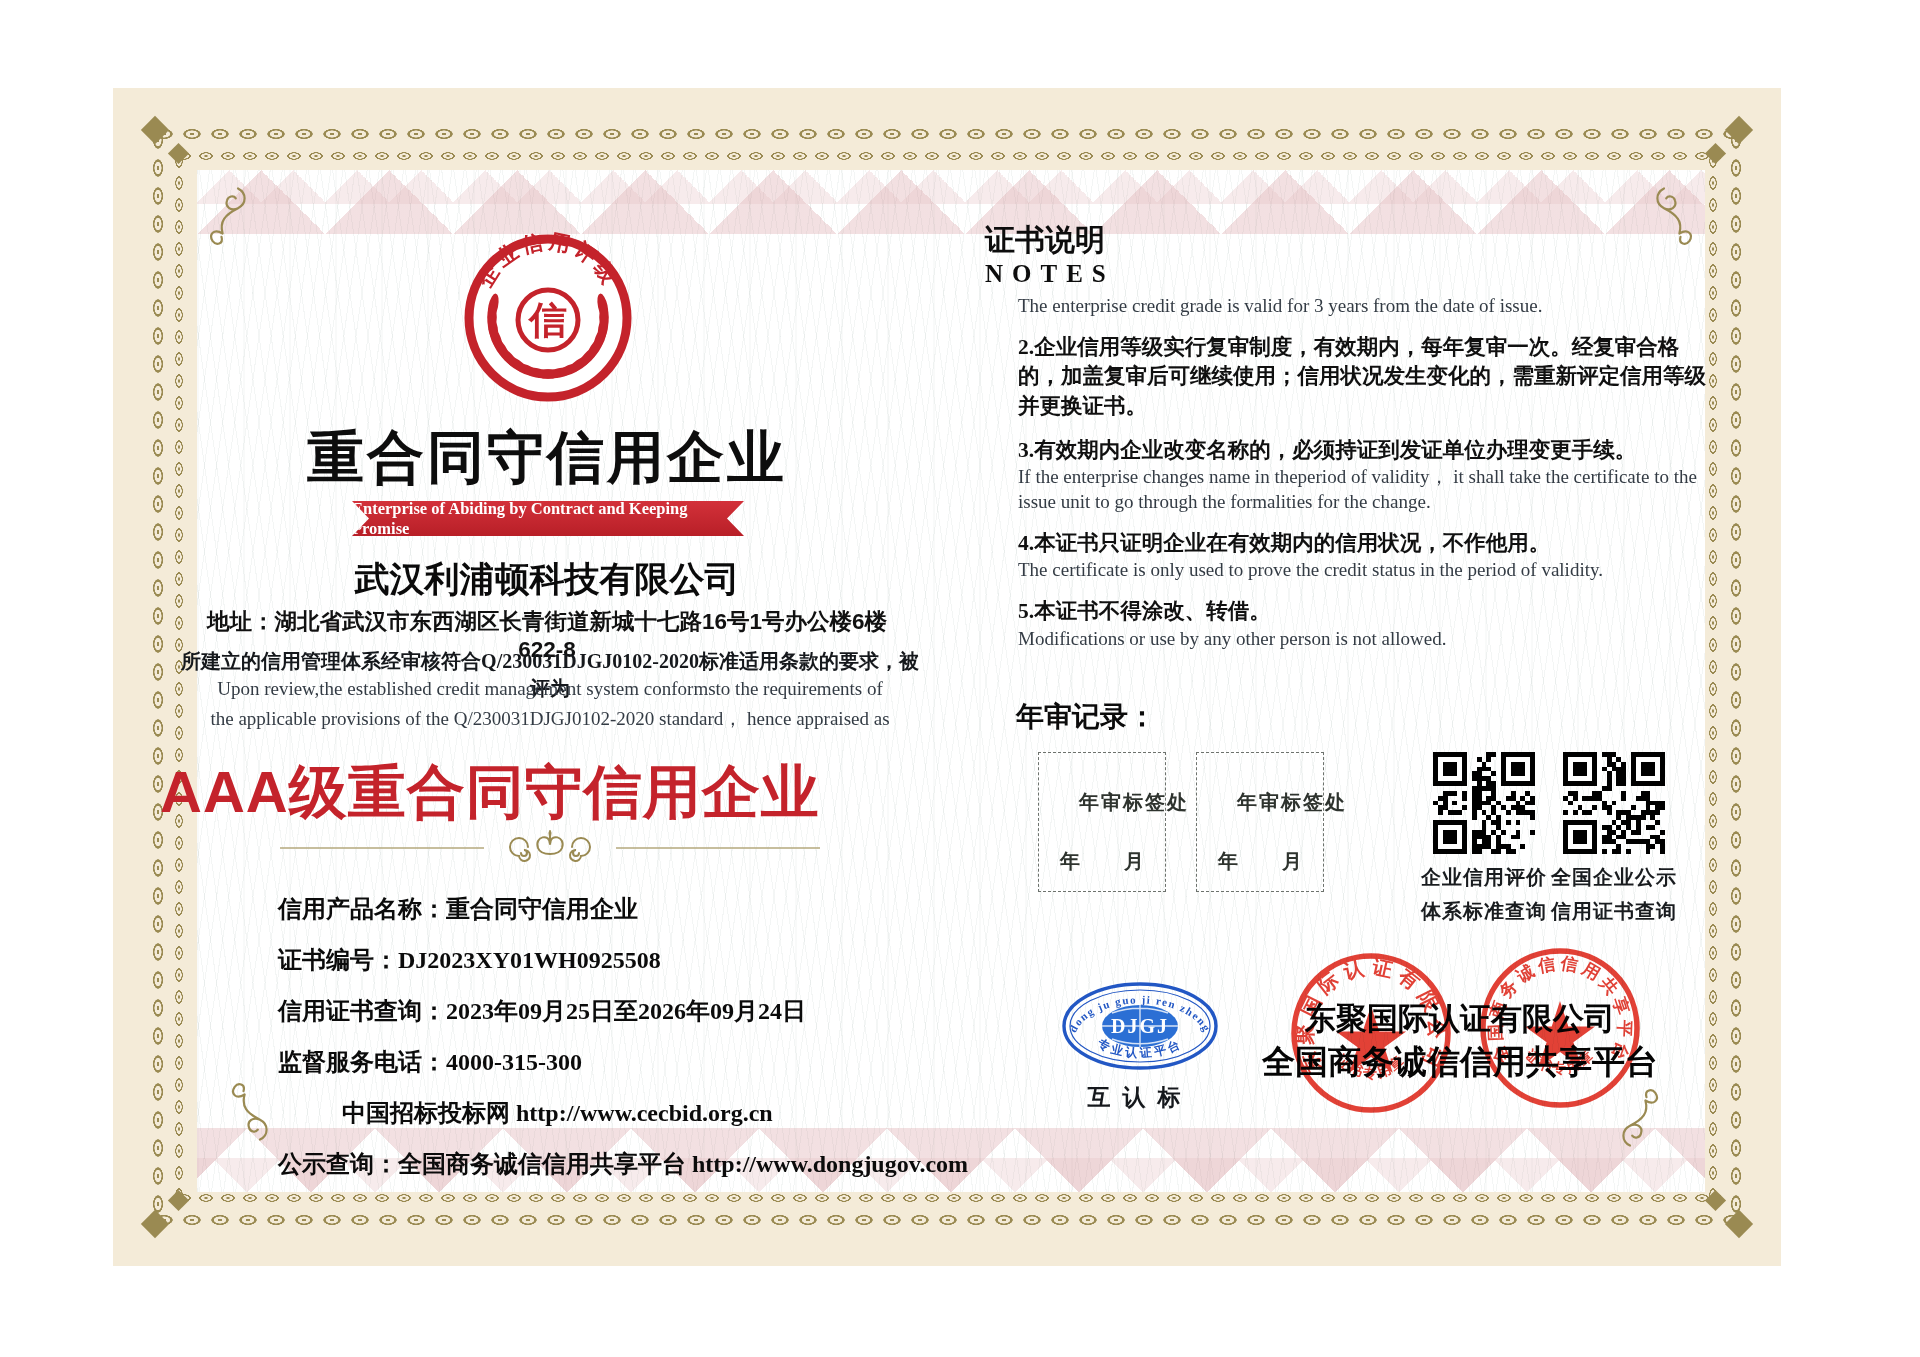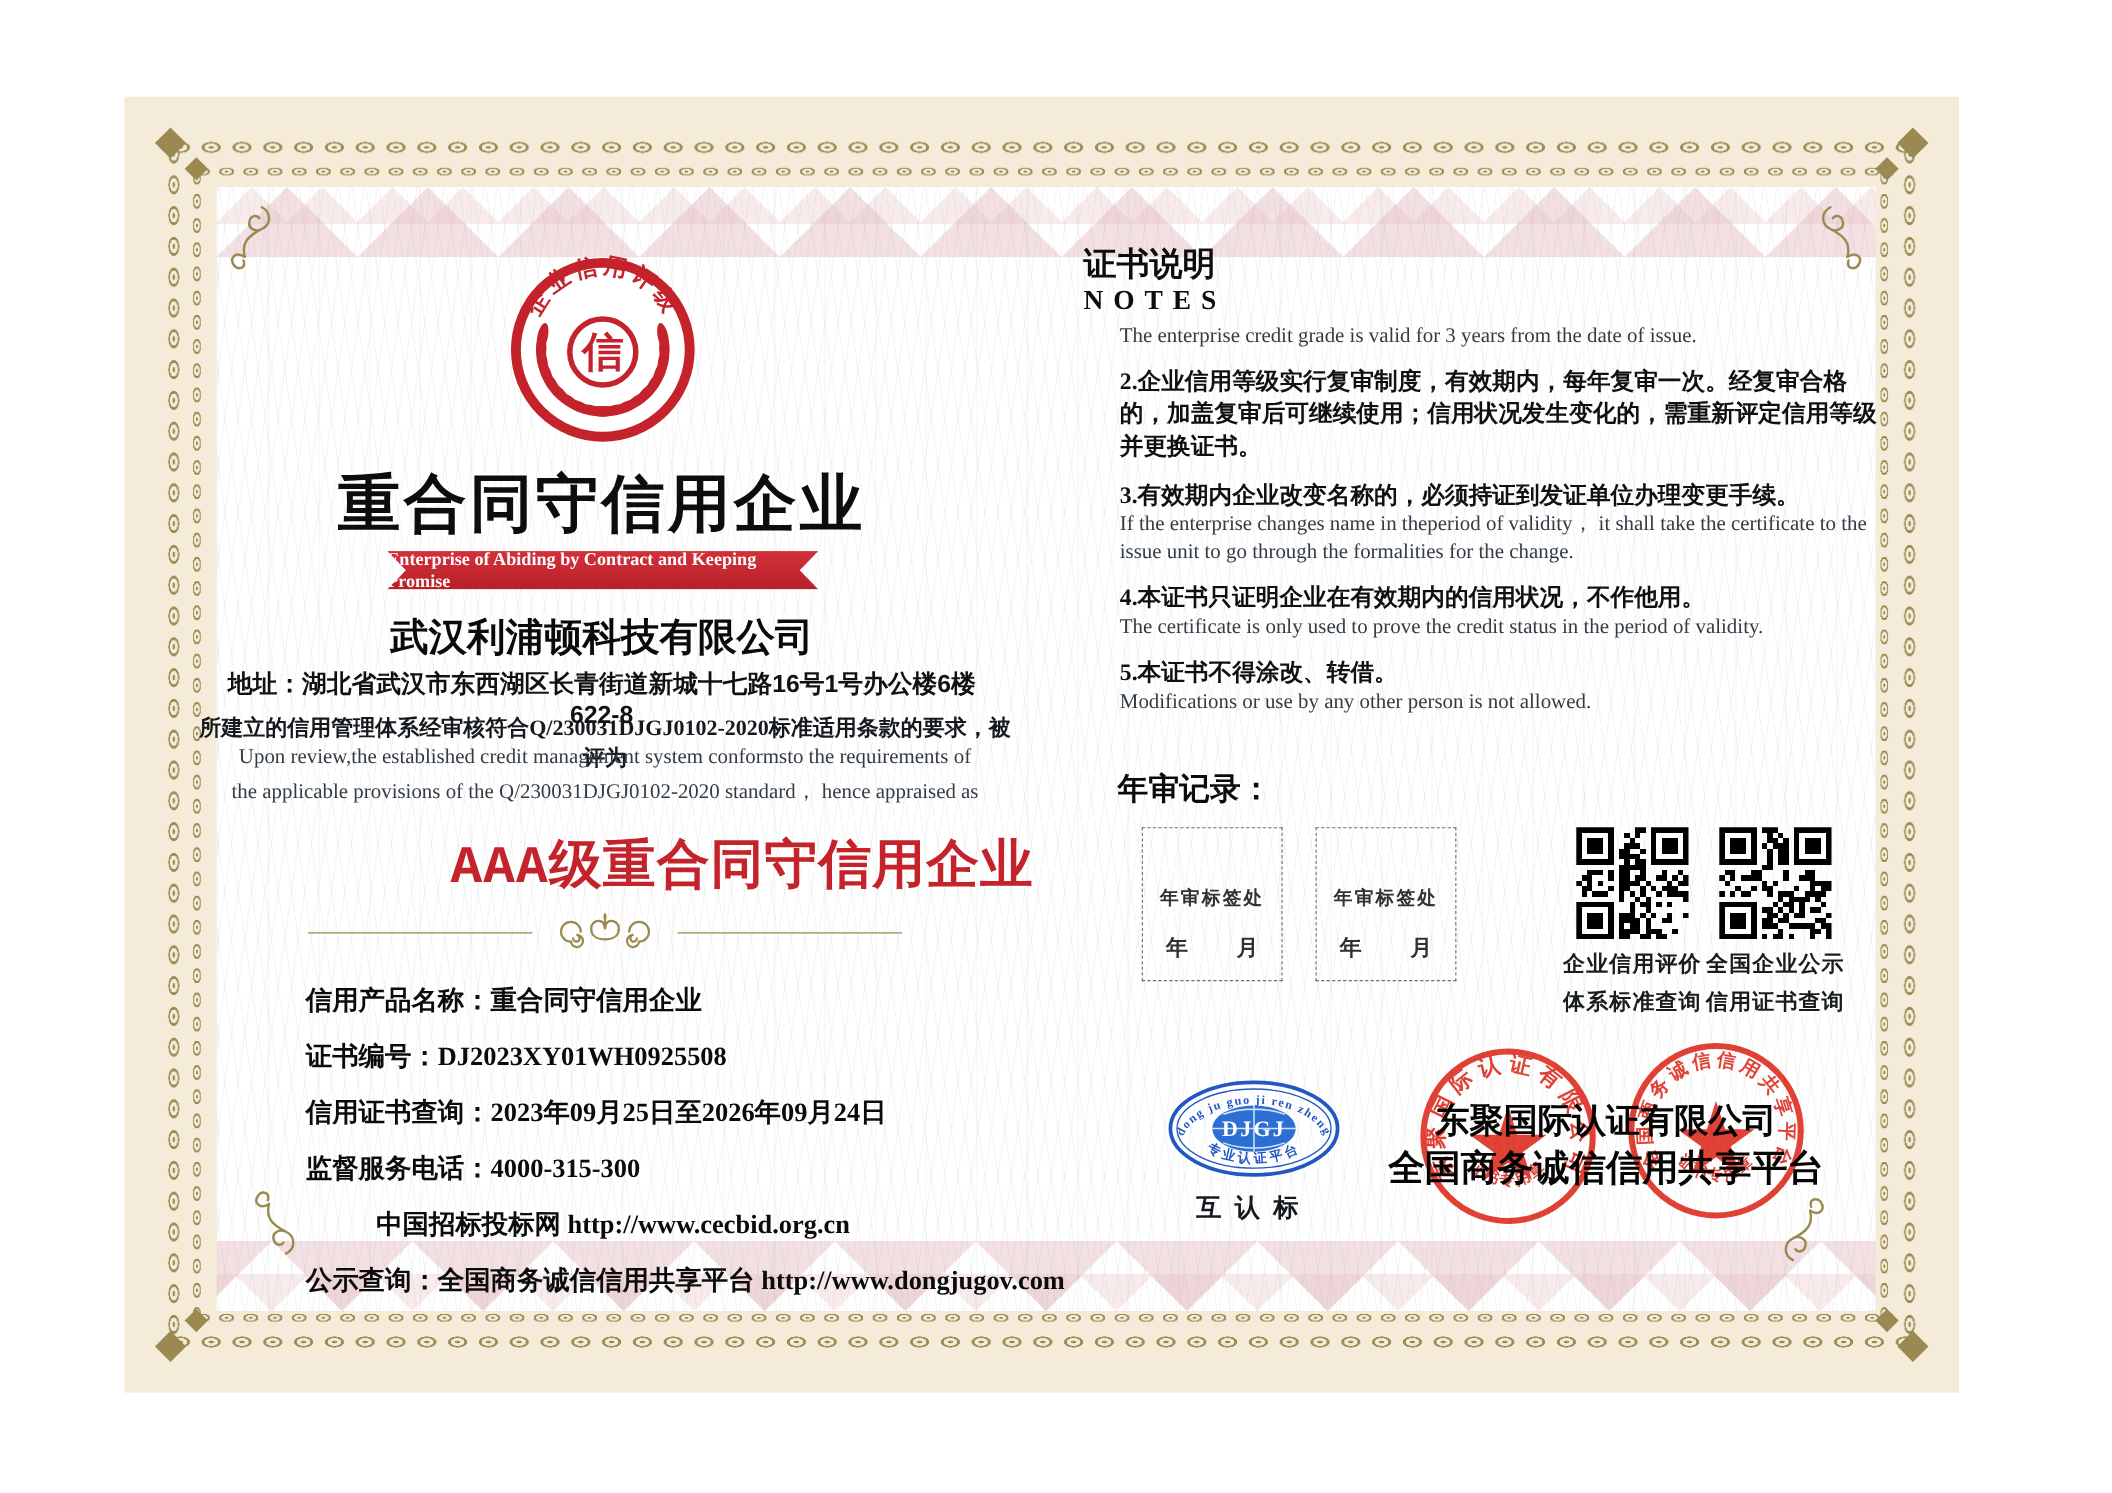--- a/index.html
+++ b/index.html
@@ -73,43 +73,43 @@
     display:flex;align-items:center;justify-content:center;}
   .ribbon span{color:#fff;font-family:"Liberation Serif","DejaVu Serif",serif;
     font-weight:700;font-size:16.5px;}
   .company{left:197px;top:556px;width:700px;text-align:center;font-weight:800;font-size:35px;color:#0a0a0a;}
   .address{left:197px;top:606px;width:700px;text-align:center;font-weight:600;font-size:22.5px;color:#111;}
   .stmt-zh{left:180px;top:648px;width:740px;text-align:center;
     font-family:"Liberation Serif","DejaVu Serif",serif;font-weight:600;font-size:20px;color:#15181c;}
   .stmt-en{left:180px;top:678px;width:740px;text-align:center;
     font-family:"Liberation Serif","DejaVu Serif",serif;font-size:19px;color:var(--en);}
   .stmt-en.l2{top:706px;}
-  .grade{left:160px;top:754px;width:780px;text-align:right;color:var(--red);
-    font-family:Liberation Mono, monospace;font-weight:900;font-size:48px;letter-spacing:1px;}
+  .grade{left:160px;top:754px;width:780px;text-align:left;color:var(--red);
+    font-family:Liberation Sans, sans-serif;font-weight:900;font-size:58px;letter-spacing:1px;}
   .divider-svg{left:280px;top:828px;width:540px;height:40px;}
   .fields{left:278px;top:893px;width:660px;}
   .fields .row{font-family:"Liberation Serif","DejaVu Serif",serif;font-weight:700;
     font-size:24px;color:#0b0b0b;margin-bottom:19px;white-space:nowrap;}
   .fields .row.indent{padding-left:64px;}
 
   
   .notes-zh{left:985px;top:220px;font-family:"Liberation Serif","DejaVu Serif",serif;
     font-weight:900;font-size:30px;color:#0d0d0d;}
   .notes-en{left:985px;top:260px;font-family:"Liberation Serif","DejaVu Serif",serif;
     font-weight:600;font-size:25px;letter-spacing:9px;color:#0d0d0d;}
   .notes{left:1018px;top:294px;width:692px;}
   .note{margin-bottom:14px;}
   .note .zh{font-family:"Liberation Serif","DejaVu Serif",serif;font-weight:600;
     font-size:21.5px;line-height:1.38;color:#101010;}
   .note .en{font-family:"Liberation Serif","DejaVu Serif",serif;font-size:19px;
     line-height:1.3;color:var(--en);}
   .annual-title{left:1016px;top:698px;font-weight:800;font-size:28px;color:#0b0b0b;}
   .annual-box{top:752px;width:128px;height:140px;border:1.5px dashed #6d726d;}
-  .annual-box .lbl{position:absolute;top:52px;width:100%;text-align:center;
-    font-family:"Liberation Serif","DejaVu Serif",serif;font-weight:600;font-size:17px;color:#2e332e;letter-spacing:2px;}
+  .annual-box .lbl{position:absolute;top:36px;width:100%;text-align:center;
+    font-family:"Liberation Serif","DejaVu Serif",serif;font-weight:600;font-size:20px;color:#2e332e;letter-spacing:2px;margin-left:32px;}
   .annual-box .ym{position:absolute;bottom:16px;width:100%;display:flex;justify-content:center;gap:44px;
     font-family:"Liberation Serif","DejaVu Serif",serif;font-weight:600;font-size:20px;color:#2e332e;}
   .box1{left:1038px;}
   .box2{left:1196px;}
   .qr{top:752px;width:102px;height:102px;}
   .qr1{left:1433px;} .qr2{left:1563px;}
   .qr-cap{top:860px;width:130px;text-align:center;
     font-family:"Liberation Serif","DejaVu Serif",serif;font-weight:600;font-size:20px;
     line-height:34px;color:#191c1f;letter-spacing:1px;}
   .cap1{left:1419px;} .cap2{left:1549px;}

